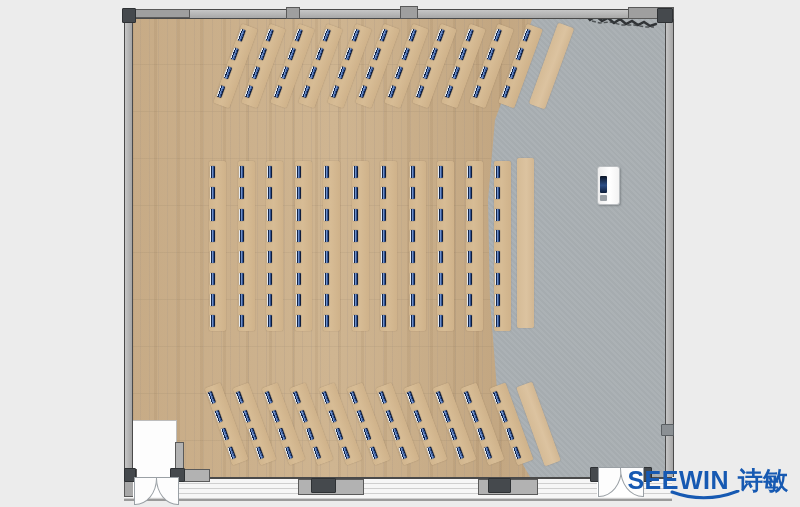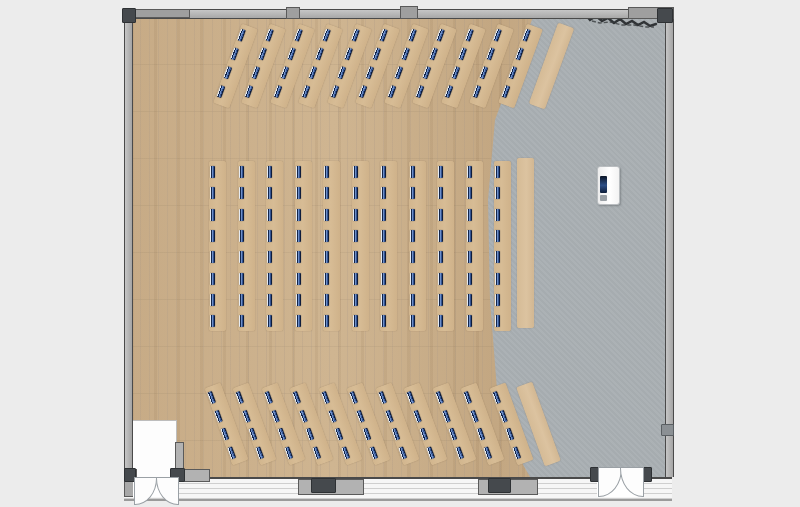--- a/index.html
+++ b/index.html
@@ -386,14 +386,23 @@
   <div class="post post-door-r2"></div>
   <div class="post post-wall-r"></div>
 
   <div class="door-gap-l"></div>
   <div class="door-leaf door-l1"></div>
   <div class="door-leaf door-l2"></div>
   <div class="door-gap-r"></div>
   <div class="door-leaf door-r1"></div>
   <div class="door-leaf door-r2"></div>
 
+  <div class="logo">
+    <div class="logo-latin-wrap">
+      <span class="logo-latin">SEEWIN</span>
+      <svg class="logo-swoosh" width="72" height="12" viewBox="0 0 72 12">
+        <path d="M3,2 Q36,14 69,1" fill="none" stroke="#1659b2" stroke-width="3" stroke-linecap="round"></path>
+      </svg>
+    </div>
+    <span class="logo-cjk">诗敏</span>
+  </div>
 
 </div>
 
 </body></html>

